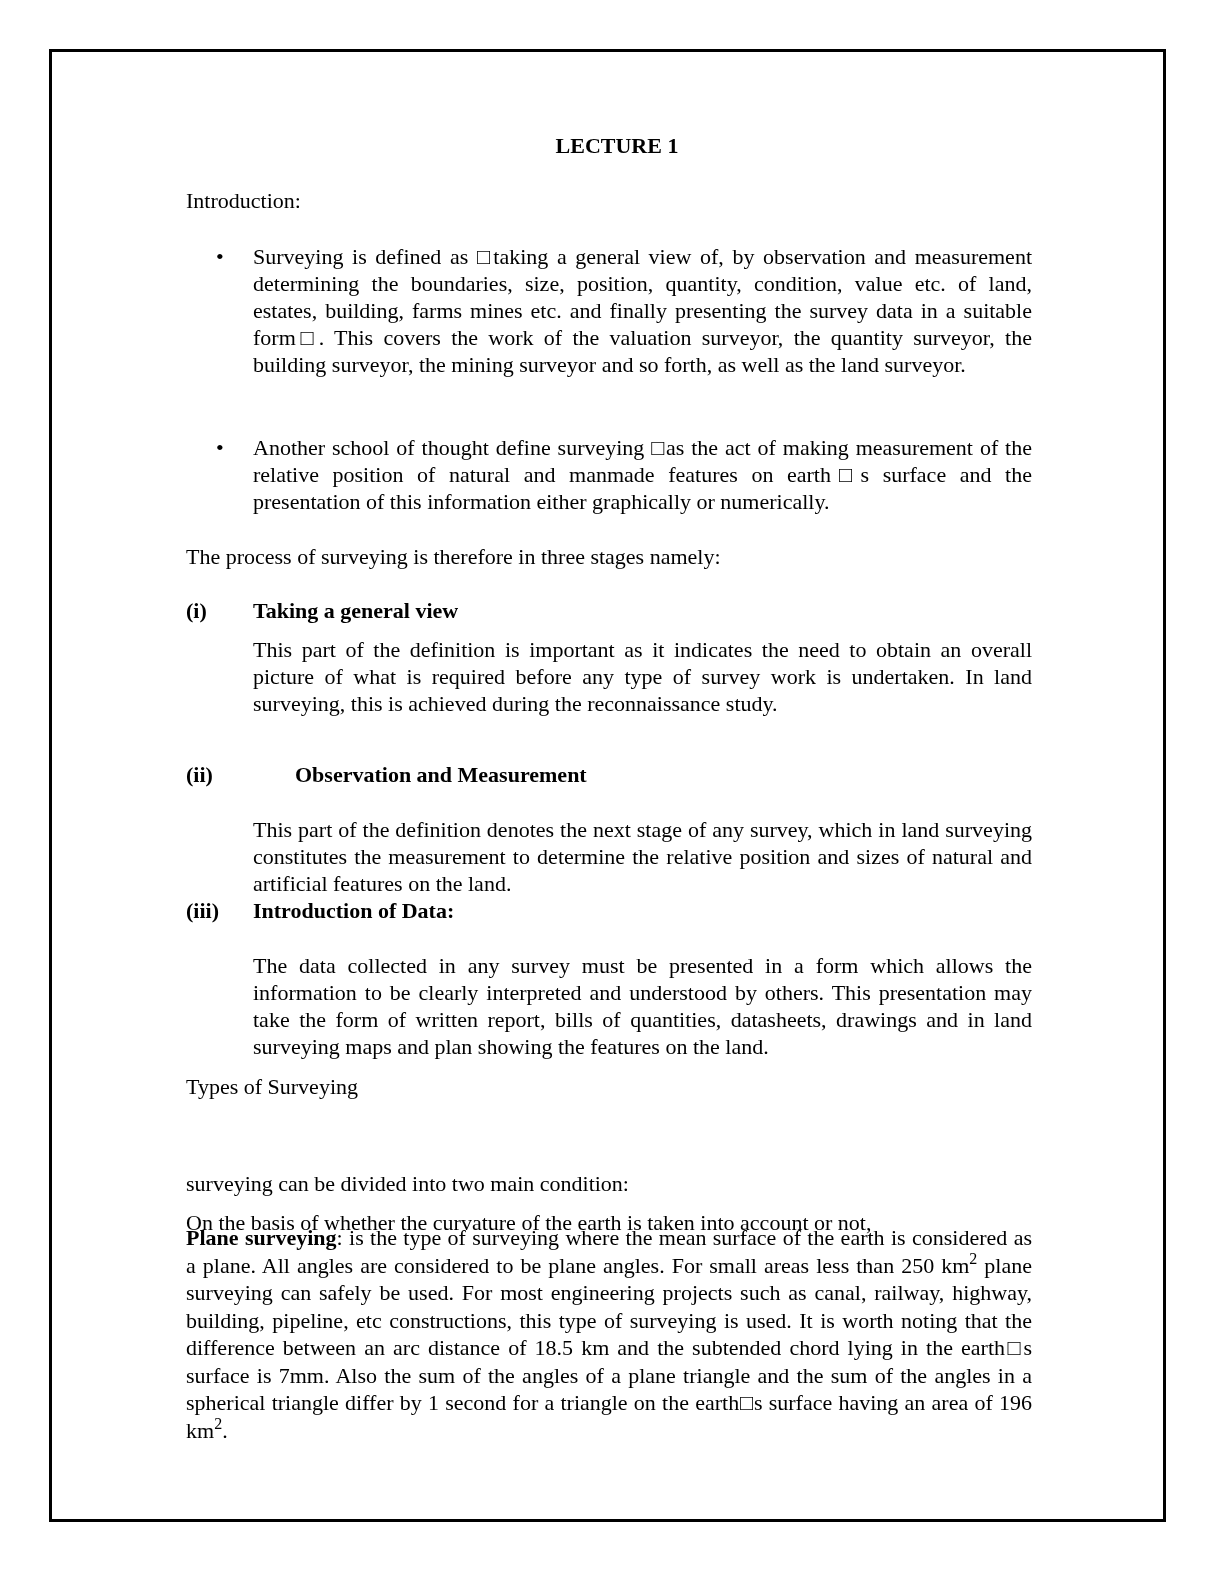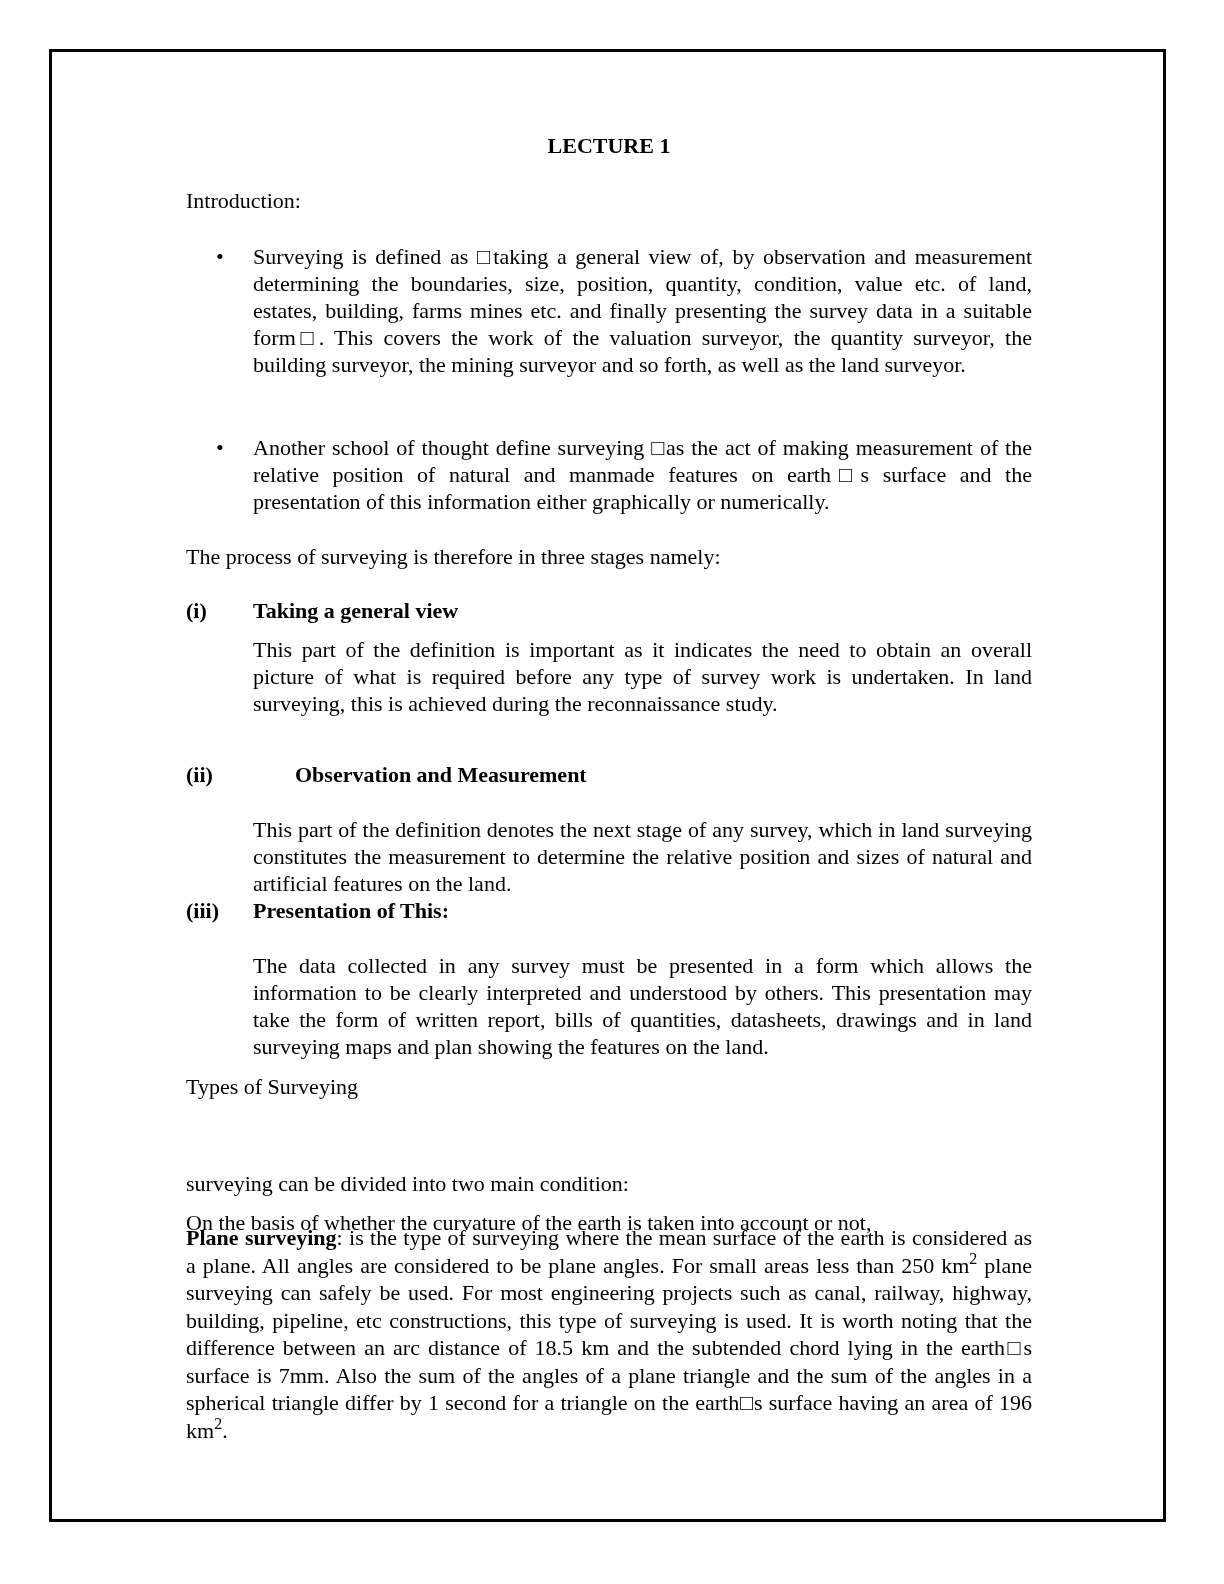--- a/index.html
+++ b/index.html
@@ -4,21 +4,21 @@
 <style>
   html, body { margin: 0; padding: 0; background: #ffffff; }
   body { width: 1224px; height: 1584px; position: relative; overflow: hidden;
          font-family: "Liberation Serif", "DejaVu Serif", serif; color: #000; }
   .frame { position: absolute; left: 49px; top: 49px; width: 1111px; height: 1467px;
            border: 3px solid #000; }
   .content { position: absolute; left: 186px; top: 0; width: 846px; }
   .p { font-size: 22px; line-height: 27px; margin: 0; position: absolute; left: 0; width: 846px; }
   .justify { text-align: justify; text-align-last: left; }
   .bold { font-weight: normal; }
-  .title { position: absolute; top: 133px; left: 0; width: 846px; text-align: center;
+  .title { position: absolute; top: 133px; left: 8px; width: 846px; text-align: center;
            font-size: 22px; font-weight: bold; }
   .bullet-row { position: absolute; left: 0; width: 846px; }
   .bullet-dot { position: absolute; left: 30px; top: 0; font-size: 22px; line-height: 27px; }
   .bullet-text { position: absolute; left: 67px; width: 779px; font-size: 22px; line-height: 27px;
                  text-align: justify; text-align-last: left; margin: 0; }
   .num { position: absolute; left: 0; font-size: 22px; line-height: 27px; font-weight: bold; }
   .stage-title { position: absolute; left: 67px; font-size: 22px; line-height: 27px; font-weight: bold; }
   .indent { position: absolute; left: 67px; width: 779px; font-size: 22px; line-height: 27px;
             text-align: justify; text-align-last: left; margin: 0; }
   sup { font-size: 16px; line-height: 0; vertical-align: 9px; }
@@ -49,21 +49,21 @@
 
   <span class="num" style="top:597px;">(i)</span>
   <span class="stage-title" style="top:597px;">Taking a general view</span>
   <p class="indent" style="top:636px;">This part of the definition is important as it indicates the need to obtain an overall picture of what is required before any type of survey work is undertaken. In land surveying, this is achieved during the reconnaissance study.</p>
 
   <span class="num" style="top:761px;">(ii)</span>
   <span class="stage-title" style="top:761px;margin-left:42px;">Observation and Measurement</span>
   <p class="indent" style="top:816px;">This part of the definition denotes the next stage of any survey, which in land surveying constitutes the measurement to determine the relative position and sizes of natural and artificial features on the land.</p>
 
   <span class="num" style="top:897px;text-align:right;">(iii)</span>
-  <span class="stage-title" style="top:897px;">Presentation of This:</span>
+  <span class="stage-title" style="top:897px;">Introduction of Data:</span>
   <p class="indent" style="top:952px;">The data collected in any survey must be presented in a form which allows the information to be clearly interpreted and understood by others. This presentation may take the form of written report, bills of quantities, datasheets, drawings and in land surveying maps and plan showing the features on the land.</p>
 
   <p class="p bold" style="top:1073px;">Types of Surveying</p>
   <p class="p" style="top:1193px;margin-top:16px;">On the basis of whether the curvature of the earth is taken into account or not,</p>
   <p class="p" style="top:1170px;">surveying can be divided into two main condition:</p>
 
   <p class="p justify" style="top:1224px; line-height:27.5px;"><span class="bi">Plane surveying</span><span>: is the type of surveying where the mean surface of the earth is considered as a plane. All angles are considered to be plane angles. For small areas less than 250 km</span><sup>2</sup><span> plane surveying can safely be used. For most engineering projects such as canal, railway, highway, building, pipeline, etc constructions, this type of surveying is used. It is worth noting that the difference between an arc distance of 18.5 km and the subtended chord lying in the earth□s surface is 7mm. Also the sum of the angles of a plane triangle and the sum of the angles in a spherical triangle differ by 1 second for a triangle on the earth□s surface having an area of 196 km</span><sup>2</sup><span>.</span></p>
 
 </div>
 

